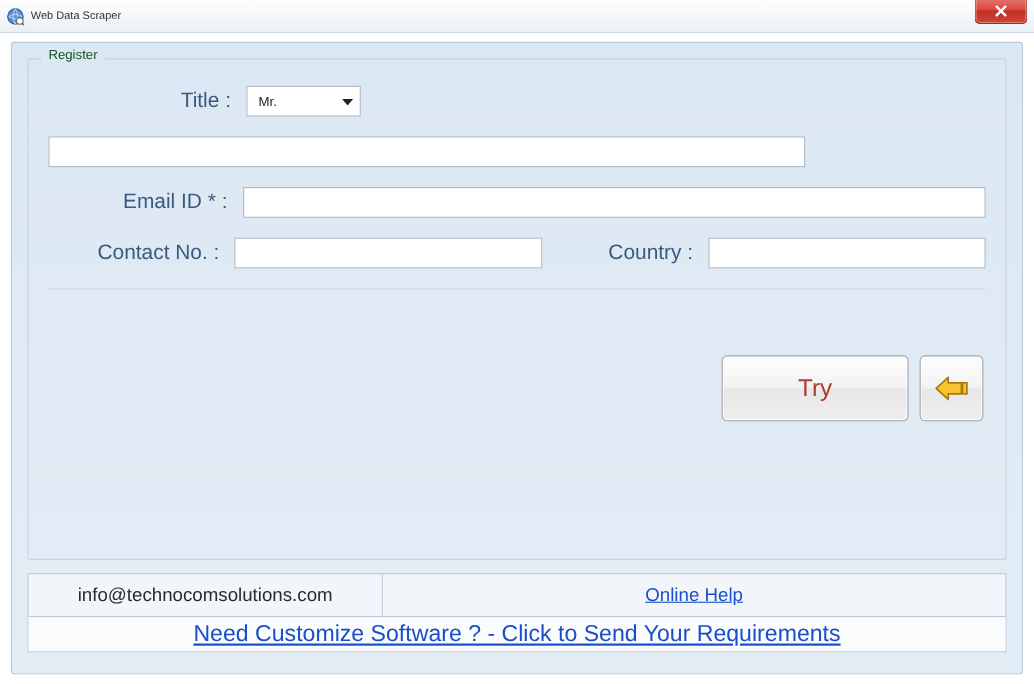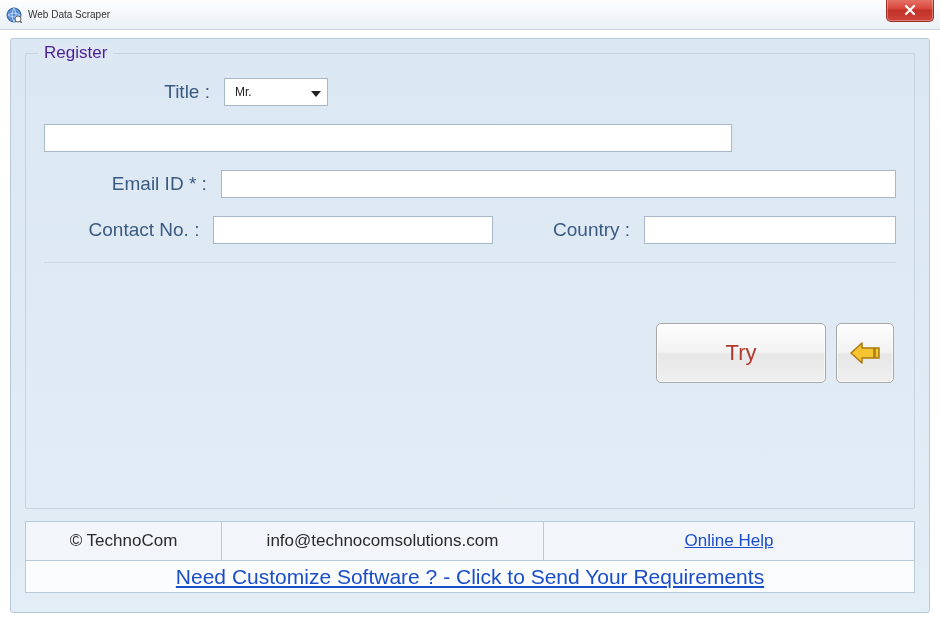--- a/index.html
+++ b/index.html
@@ -60,22 +60,22 @@
       padding: 24px 18px 14px 18px;
       height: 456px;
       background: transparent;
     }
     .groupbox-legend {
       position: absolute;
       top: -11px;
       left: 12px;
       background: #dde8f3;
       padding: 0 6px;
-      font-size: 17px;
-      color: #4c1d95;
+      font-size: 12px;
+      color: #14532d;
     }
     .form-row {
       display: flex;
       align-items: center;
       margin-bottom: 18px;
     }
     .form-label {
       width: 180px;
       text-align: right;
       color: #3c5a80;
@@ -253,21 +253,20 @@
         <svg width="34" height="26" viewBox="0 0 34 26">
           <path d="M14 3 L3 13 L14 23 L14 18 L26 18 L26 8 L14 8 Z" fill="#f6c430" stroke="#a97a10" stroke-width="1.5" stroke-linejoin="round"></path>
           <rect x="27" y="8" width="4" height="10" fill="#f6c430" stroke="#a97a10" stroke-width="1.5"></rect>
         </svg>
       </div>
     </div>
   </div>
 
   <div class="footer-table">
     <div class="footer-row1">
-      <div class="footer-cell fc1">© TechnoCom</div>
       <div class="footer-cell fc2">info@technocomsolutions.com</div>
       <div class="footer-cell fc3">
         <span class="link">Online Help</span>
       </div>
     </div>
     <div class="footer-row2">
       <span class="link-big">Need Customize Software ? - Click to Send Your Requirements</span>
     </div>
   </div>
 

